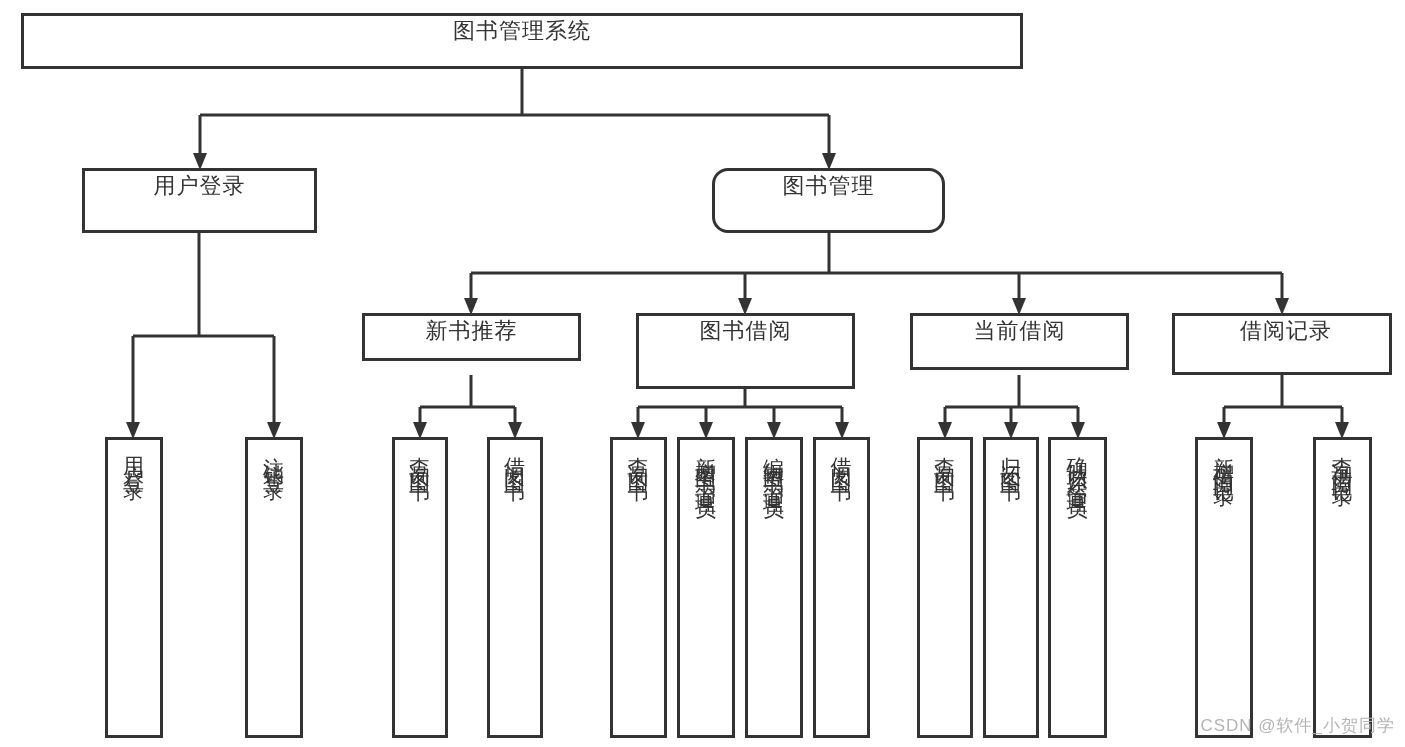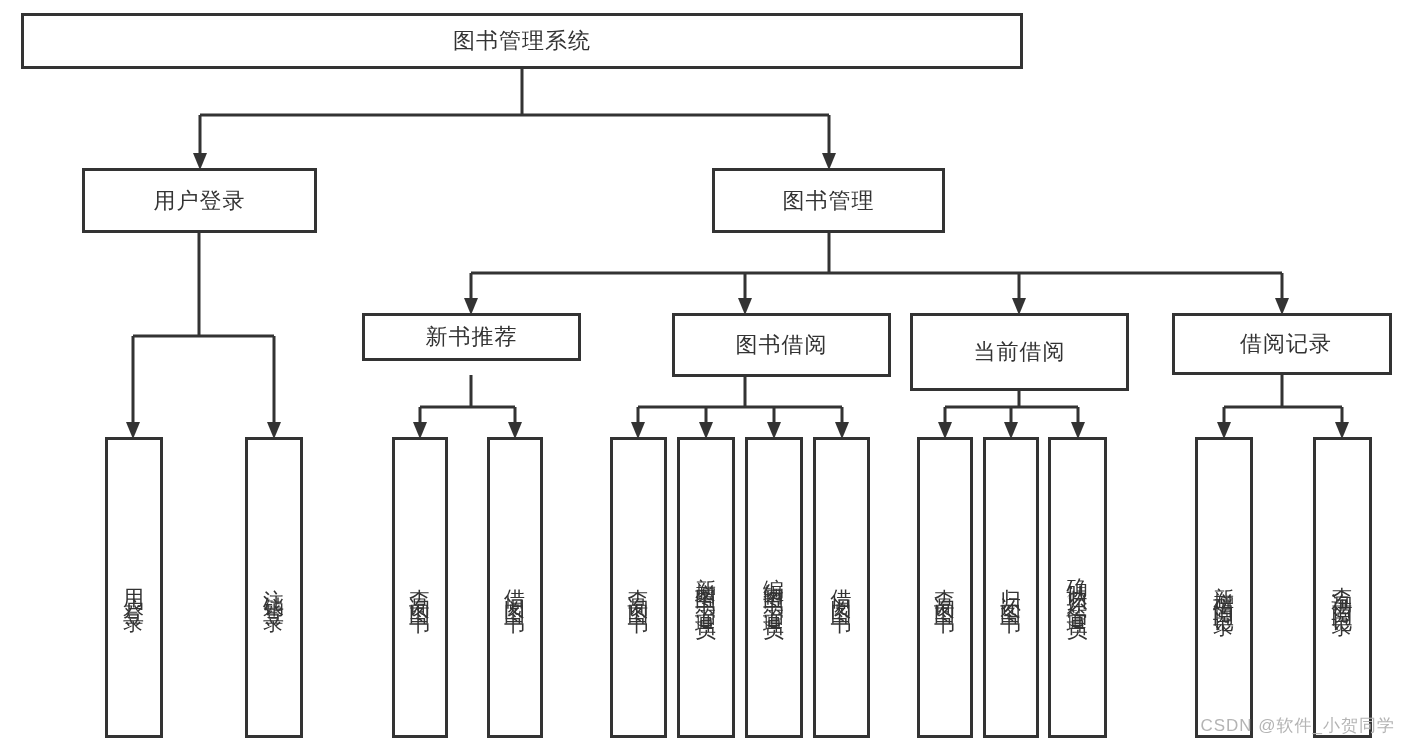--- a/index.html
+++ b/index.html
@@ -12,21 +12,21 @@
     color: #333333;
     overflow: hidden;
   }
   #wires { position: absolute; left: 0; top: 0; width: 1405px; height: 747px; }
   .node {
     position: absolute;
     box-sizing: border-box;
     border: 3px solid #333333;
     background: #ffffff;
     display: flex;
-    align-items: center;
+    align-items: flex-start;
     justify-content: center;
     text-align: center;
   }
   .node-h { font-size: 22px; letter-spacing: 1px; white-space: nowrap; }
   .node-v > span {
     display: block;
     writing-mode: vertical-rl;
     text-orientation: mixed;
     font-size: 21px;
     line-height: 1.0;
@@ -83,31 +83,31 @@
     </g>
   </svg>
 
   <div class="node node-h" style="left:21px; top:13px; width:1002px; height:56px;">
     <span>图书管理系统</span>
   </div>
 
   <div class="node node-h" style="left:82px; top:168px; width:235px; height:65px;">
     <span>用户登录</span>
   </div>
-  <div class="node node-h" style="left:712px; top:168px; width:233px; height:65px;">
+  <div class="node node-h" style="left:712px; top:168px; width:233px; height:65px;border-radius:16px;">
     <span>图书管理</span>
   </div>
 
   <div class="node node-h" style="left:362px; top:313px; width:219px; height:48px;">
     <span>新书推荐</span>
   </div>
-  <div class="node node-h" style="left:672px; top:313px; width:219px; height:64px;">
+  <div class="node node-h" style="left:636px; top:313px; width:219px; height:76px;">
     <span>图书借阅</span>
   </div>
-  <div class="node node-h" style="left:910px; top:313px; width:219px; height:78px;">
+  <div class="node node-h" style="left:910px; top:313px; width:219px; height:57px;">
     <span>当前借阅</span>
   </div>
   <div class="node node-h" style="left:1172px; top:313px; width:220px; height:62px;padding-left:8px;">
     <span>借阅记录</span>
   </div>
 
   <div class="node node-v" style="left:105px; top:437px; width:58px; height:301px;">
     <span>用户登录</span>
   </div>
   <div class="node node-v" style="left:245px; top:437px; width:58px; height:301px;">

